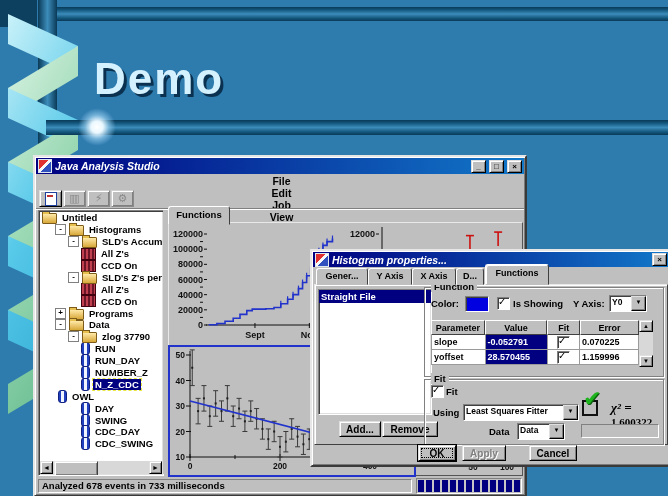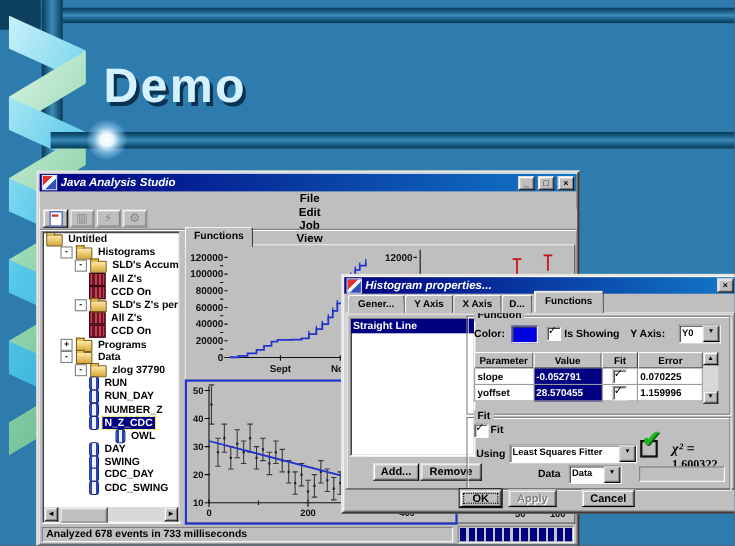--- a/index.html
+++ b/index.html
@@ -230,21 +230,21 @@
             <span class="tlabel">RUN_DAY</span>
           </div>
           <div class="trow" style="padding-left: 41px;">
             <span class="ticon ticon-col"></span>
             <span class="tlabel">NUMBER_Z</span>
           </div>
           <div class="trow sel" style="padding-left: 41px;">
             <span class="ticon ticon-col"></span>
             <span class="tlabel">N_Z_CDC</span>
           </div>
-          <div class="trow" style="padding-left: 65px;">
+          <div class="trow" style="padding-left: 18px;">
             <span class="ticon ticon-col"></span>
             <span class="tlabel">OWL</span>
           </div>
           <div class="trow" style="padding-left: 41px;">
             <span class="ticon ticon-col"></span>
             <span class="tlabel">DAY</span>
           </div>
           <div class="trow" style="padding-left: 41px;">
             <span class="ticon ticon-col"></span>
             <span class="tlabel">SWING</span>
@@ -519,35 +519,35 @@
     <div class="tabrow" id="dlgtabs">
         <div class="dtab" style="width: 50px;">Gener...</div>
         <div class="dtab" style="width: 42px;">Y Axis</div>
         <div class="dtab" style="width: 42px;">X Axis</div>
         <div class="dtab" style="width: 26px;">D...</div>
         <div class="dtab active" style="width: 62px;">Functions</div>
       </div>
     <div class="tabpane"></div>
 
     <div class="listbox sunken" id="fnlist">
-        <div class="litem sel">Straight Line</div>
+        <div class="litem sel">Straight File</div>
       </div>
     <button class="btn dbtn" style="left:12px;top:170px;width:42px;margin-left:15px;">Add...</button>
     <button class="btn dbtn" style="left:70px;top:170px;width:56px;">Remove</button>
 
     <div class="group" style="left:112px;top:36px;width:238px;height:88px;">
       <span class="legend">Function</span>
       <span class="lbl" style="left:6px;top:10px;">Color:</span>
       <span class="swatch" id="colorswatch" style="left: 40px; top: 8px; width: 22px; height: 14px; background: rgb(0, 0, 224);"></span>
       <span class="cb" style="position:absolute;left:72px;top:9px;">
           <span class="cb-mark">✓</span>
         </span>
       <span class="lbl" style="left:88px;top:10px;">Is Showing</span>
       <span class="lbl" style="left:148px;top:10px;">Y Axis:</span>
-      <span class="combo" style="left:192px;top:7px;width:36px;height:15px;">
+      <span class="combo" style="left:184px;top:7px;width:36px;height:15px;">
         <span class="combo-text">Y0</span>
         <span class="combo-btn">▼</span>
       </span>
       <div class="ptable" id="ptable">
           <div class="prow">
             <div class="pcell hdr first" style="width: 54px;">Parameter</div>
             <div class="pcell hdr" style="width: 64px;">Value</div>
             <div class="pcell hdr" style="width: 30px;">Fit</div>
             <div class="pcell hdr" style="width: 60px;">Error</div>
           </div>

